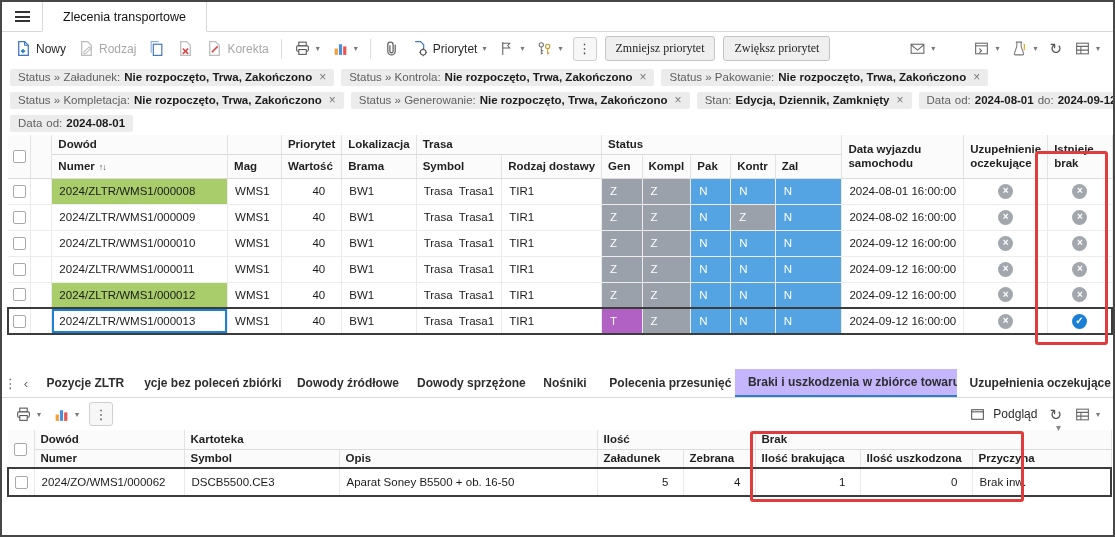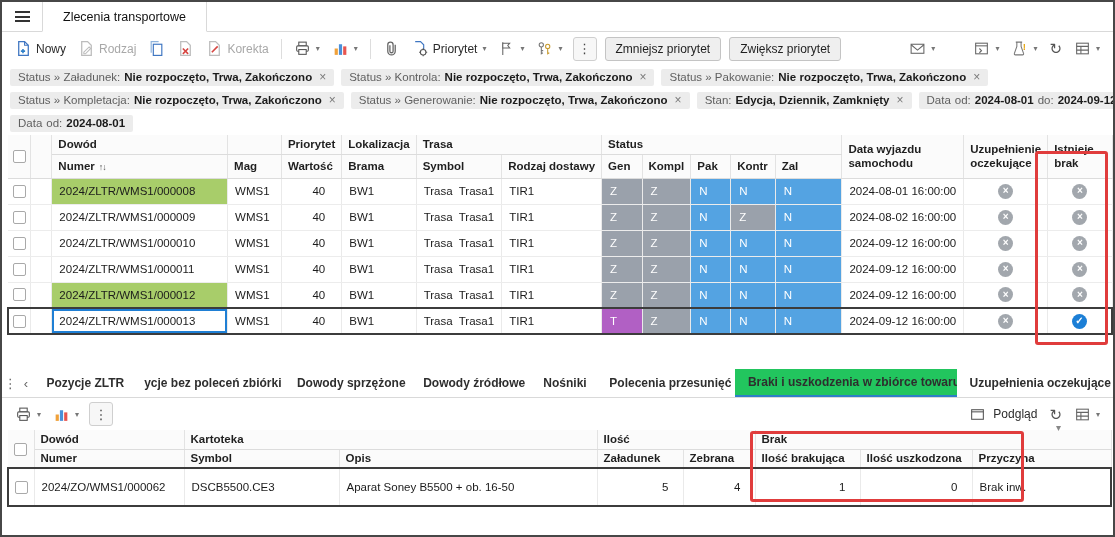--- a/index.html
+++ b/index.html
@@ -20,21 +20,21 @@
   
   .toolbar { height:33px; display:flex; align-items:center; padding:0 8px; gap:2px; background:#fff; }
   .tbtn { display:inline-flex; align-items:center; gap:4px; padding:3px 5px; border-radius:3px; cursor:pointer; color:#2b2b2b; white-space:nowrap; }
   .tbtn.disabled { color:#a8a8a8; }
   .ico { width:17px; height:17px; flex:0 0 auto; }
   .chev { font-size:8px; color:#777; margin-left:1px; }
   .vsep { width:1px; height:20px; background:#ddd; margin:0 5px; }
   .sqbtn { width:24px; height:24px; border:1px solid #cfcfcf; border-radius:3px; background:#f7f7f7;
            display:flex; align-items:center; justify-content:center; color:#444; font-size:13px; cursor:pointer; margin:0 3px; }
   .push-btn { border:1px solid #c4c4c4; background:#efefef; padding:4px 10px; border-radius:3px; font-size:12px;
-              color:#1f1f1f; cursor:pointer; margin:7px 3px; white-space:nowrap; }
+              color:#1f1f1f; cursor:pointer; margin:7px 3px; white-space:nowrap;font-family:Liberation Serif, serif; }
   .flex-spacer { flex:1; }
   .refresh-glyph { font-size:15px; color:#555; line-height:1; }
   .gap24 { width:24px; }
 
   
   .filters { height:70px; padding-top:1px; }
   .filter-row { height:23px; display:flex; align-items:center; padding-left:8px; }
   .chip { display:inline-flex; align-items:center; background:#ececec; border-radius:2px;
           padding:2px 8px 3px 8px; margin-right:7px; font-size:11.5px; cursor:default; white-space:nowrap; }
   .chip-label { color:#5f5f5f; margin-right:4px; }
@@ -68,29 +68,29 @@
   .ic-x::before { content:"×"; }
   .ic-check { background:#1c7fd6; }
   .ic-check::before { content:"✓"; }
 
   
   .btabs { height:29px; display:flex; align-items:stretch; border-bottom:1px solid #d9d9d9; background:#fff; }
   .btabs .handle { width:18px; display:flex; align-items:center; justify-content:center; color:#666; font-size:13px; cursor:pointer; }
   .btabs .scroll { width:16px; display:flex; align-items:center; justify-content:center; color:#666; font-size:13px; cursor:pointer; }
   .btab { padding:0 13px; display:flex; align-items:center; font-size:12px; font-weight:bold; color:#2e2e2e;
           cursor:pointer; white-space:nowrap; overflow:hidden; }
-  .btab.active { border-bottom:2px solid #2e7ec7; background:#22c55e; }
+  .btab.active { border-bottom:2px solid #2e7ec7; background:#c4b5fd; }
 
   
   .btoolbar { height:32px; display:flex; align-items:center; padding:0 8px; gap:2px; background:#fff; }
   .podglad-label { font-size:12px; color:#2b2b2b; margin-left:3px; }
 
   .bgrid { padding-left:5px; }
   .bgrid th { height:19px; }
-  .bgrid td { height:38px; }
+  .bgrid td { height:28px; }
   .numr { text-align:right; padding-right:14px; }
 
   .collapse-chev { position:absolute; right:52px; top:420px; color:#888; font-size:10px; }
 
   
   .anno { position:absolute; border:3px solid #e03c3c; border-radius:3px; pointer-events:none; z-index:6; }
   .anno1 { left:1033px; top:149px; width:73px; height:194px; }
   .anno2 { left:748px; top:429px; width:274px; height:71px; }
 </style>
 </head>
@@ -450,22 +450,22 @@
         </tr>
       </tbody>
     </table>
   </div>
 
   <div class="btabs">
     <span class="handle">⋮</span>
     <span class="scroll">‹</span>
     <div class="btab">Pozycje ZLTR</div>
     <div class="btab">ycje bez poleceń zbiórki</div>
+    <div class="btab">Dowody źródłowe</div>
     <div class="btab">Dowody sprzężone</div>
-    <div class="btab">Dowody źródłowe</div>
     <div class="btab">Nośniki</div>
     <div class="btab">Polecenia przesunięć</div>
     <div class="btab active">Braki i uszkodzenia w zbiórce towaru</div>
     <div class="btab">Uzupełnienia oczekujące</div>
   </div>
 
   <div class="btoolbar">
     <div class="tbtn">
       <svg class="ico" viewBox="0 0 16 16">
           <rect x="4.5" y="2" width="7" height="3.5" fill="#fff" stroke="#555"></rect>

